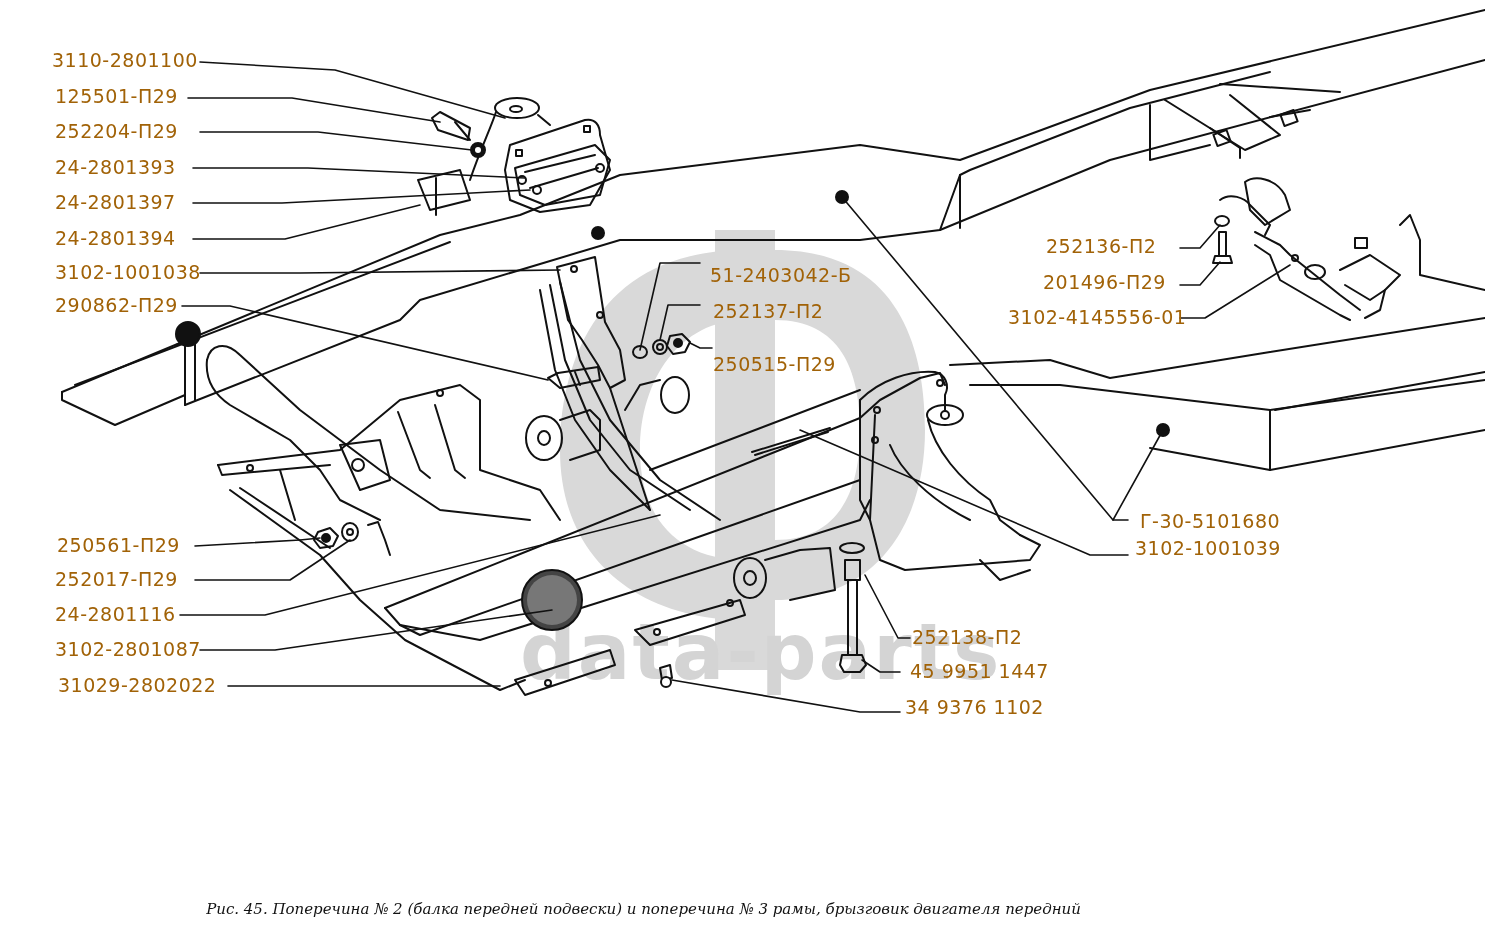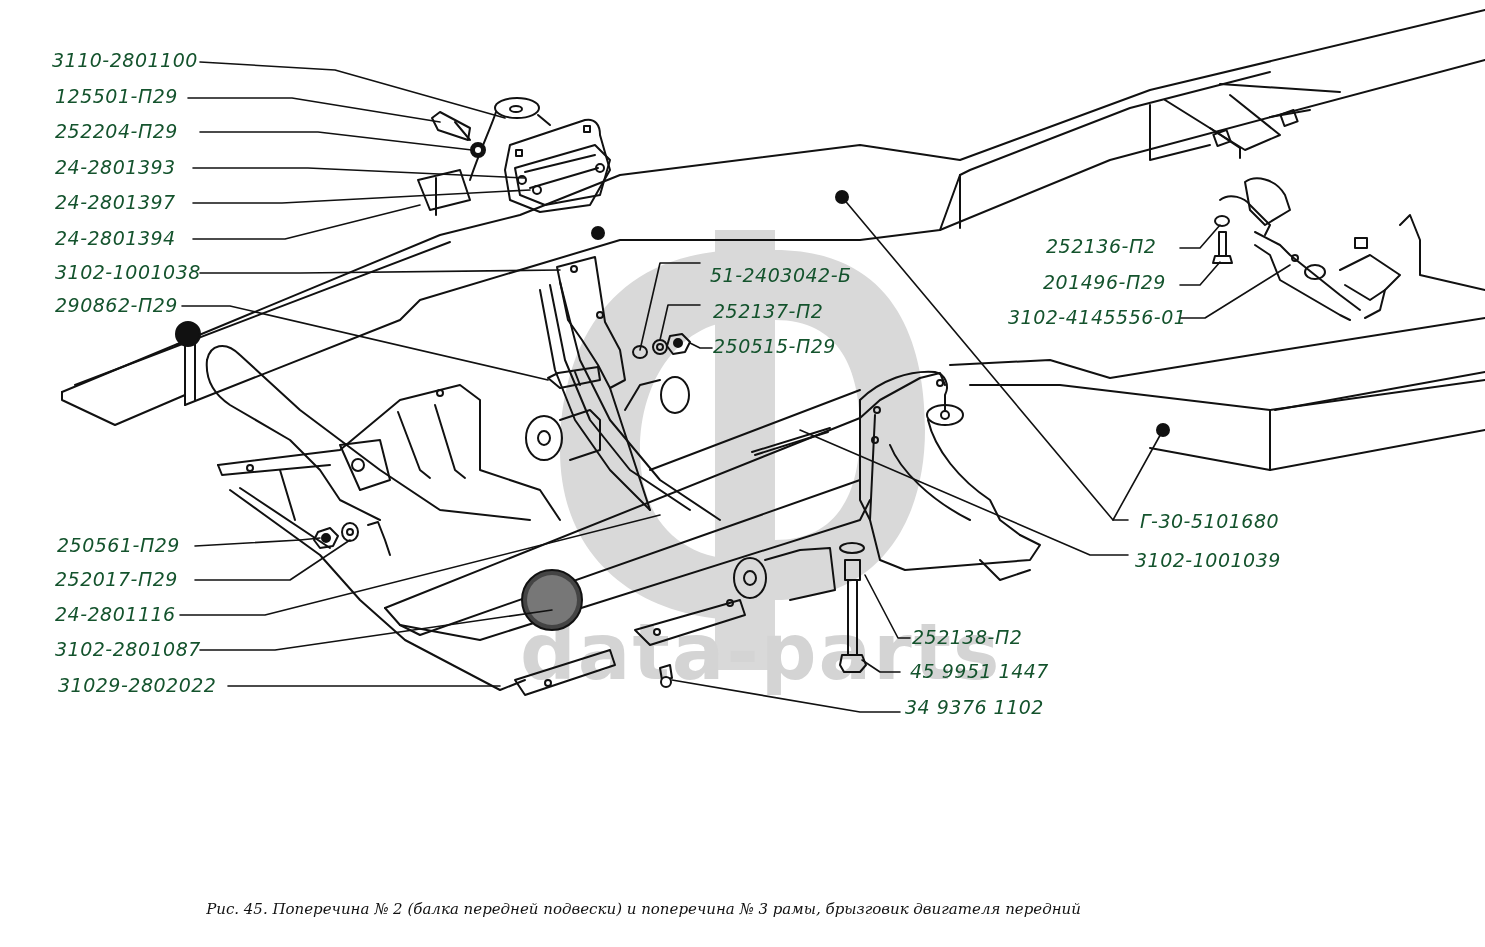--- a/index.html
+++ b/index.html
@@ -1,20 +1,20 @@
 <!DOCTYPE html>
 <html><head>
 <meta charset="utf-8">
 <style>
   html, body { margin: 0; padding: 0; background: #ffffff; }
   body { width: 1485px; height: 947px; position: relative; overflow: hidden; font-family: "DejaVu Sans", sans-serif; }
   #stage { position: absolute; left: 0; top: 0; width: 1485px; height: 947px; }
   .lbl {
-    position: absolute; font-family: "DejaVu Sans", sans-serif; font-style: italic;
-    font-size: 19px; color: #14532d; letter-spacing: 0.5px; white-space: nowrap; line-height: 22px;
+    position: absolute; font-family: "DejaVu Sans", sans-serif; 
+    font-size: 19px; color: #a16207; letter-spacing: 0.5px; white-space: nowrap; line-height: 22px;
   }
   .caption {
     position: absolute; left: 0; width: 1287px; top: 900px; text-align: center;
     font-family: "DejaVu Serif", serif; font-style: italic; font-size: 15px; color: #111;
   }
   .wm-text {
     position: absolute; left: 520px; top: 612px; font-family: "DejaVu Sans", sans-serif;
     font-size: 78px; font-weight: bold; color: #d4d4d4; letter-spacing: 2px; line-height: 80px;
   }
 </style>
@@ -258,25 +258,25 @@
   <div class="lbl" style="left:55px;top:261px">3102-1001038</div>
   <div class="lbl" style="left:55px;top:294px">290862-П29</div>
   <div class="lbl" style="left:57px;top:534px">250561-П29</div>
   <div class="lbl" style="left:55px;top:568px">252017-П29</div>
   <div class="lbl" style="left:55px;top:603px">24-2801116</div>
   <div class="lbl" style="left:55px;top:638px">3102-2801087</div>
   <div class="lbl" style="left:58px;top:674px">31029-2802022</div>
 
   <div class="lbl" style="left:710px;top:264px">51-2403042-Б</div>
   <div class="lbl" style="left:713px;top:300px">252137-П2</div>
-  <div class="lbl" style="left:713px;top:335px">250515-П29</div>
+  <div class="lbl" style="left:713px;top:353px">250515-П29</div>
 
   <div class="lbl" style="left:1046px;top:235px">252136-П2</div>
   <div class="lbl" style="left:1043px;top:271px">201496-П29</div>
   <div class="lbl" style="left:1008px;top:306px">3102-4145556-01</div>
   <div class="lbl" style="left:1140px;top:510px">Г-30-5101680</div>
-  <div class="lbl" style="left:1135px;top:549px">3102-1001039</div>
+  <div class="lbl" style="left:1135px;top:537px">3102-1001039</div>
   <div class="lbl" style="left:912px;top:626px">252138-П2</div>
   <div class="lbl" style="left:910px;top:660px">45 9951 1447</div>
   <div class="lbl" style="left:905px;top:696px">34 9376 1102</div>
 
   <div class="caption">Рис. 45. Поперечина № 2 (балка передней подвески) и поперечина № 3 рамы, брызговик двигателя передний</div>
 </div>
 
 </body></html>

